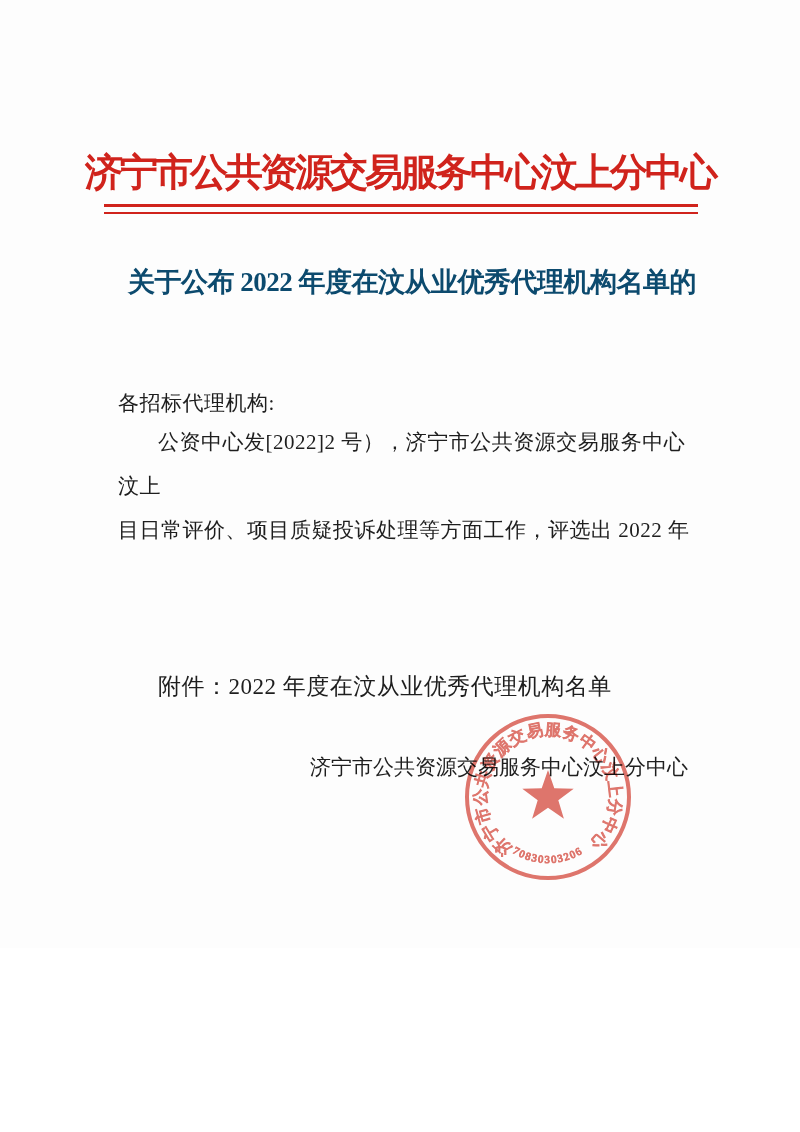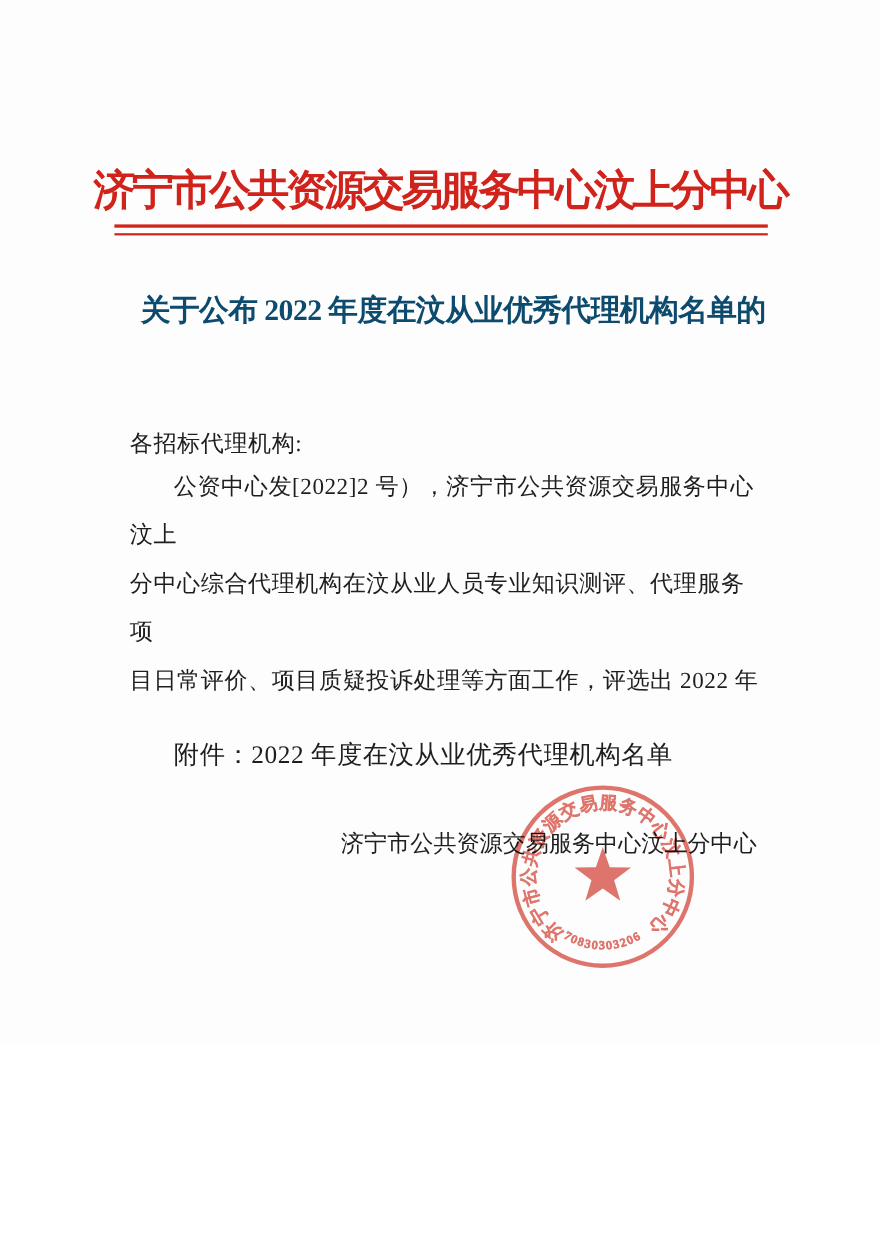--- a/index.html
+++ b/index.html
@@ -86,21 +86,20 @@
   <div class="red-rule"></div>
 
   <div class="doc-title">
     <div>关于公布 2022 年度在汶从业优秀代理机构名单的</div>
   </div>
 
   <div class="salutation">各招标代理机构:</div>
 
   <div class="paragraph">
       <div><span>公资中心发</span><span class="b">[2022]2</span><span> 号），济宁市公共资源交易服务中心汶上</span></div>
-      <div><span>分中心综合代理机构在汶从业人员专业知识测评、代理服务项</span></div>
       <div><span>目日常评价、项目质疑投诉处理等方面工作，评选出 </span><span class="b">2022</span><span> 年</span></div>
     </div>
 
   <div class="attachment"><span>附件：</span><span class="b">2022</span><span> 年度在汶从业优秀代理机构名单</span></div>
 
   <div class="signature">济宁市公共资源交易服务中心汶上分中心</div>
 
 
   <svg class="seal" viewBox="-90 -90 180 180" aria-hidden="true">
     <defs>

